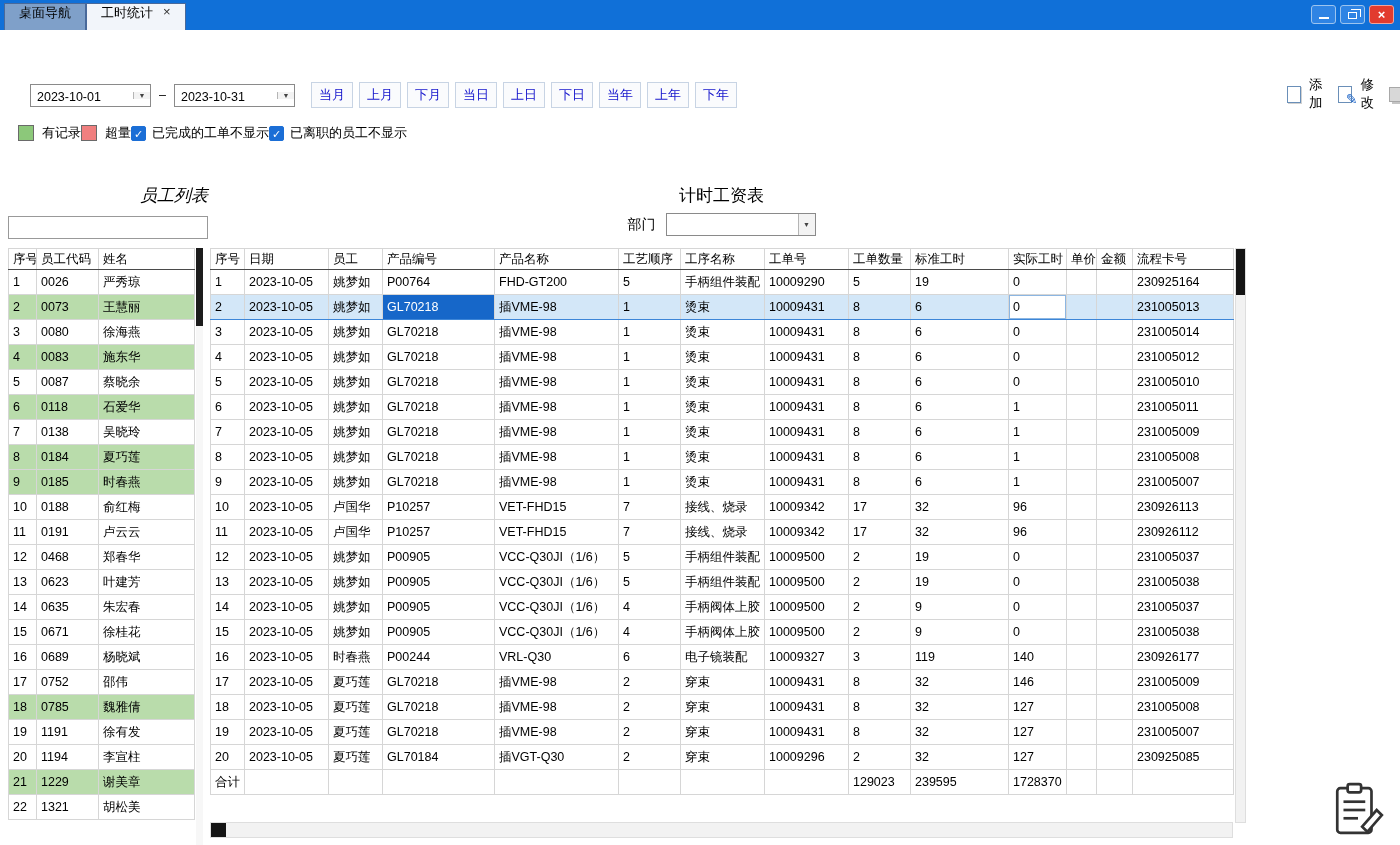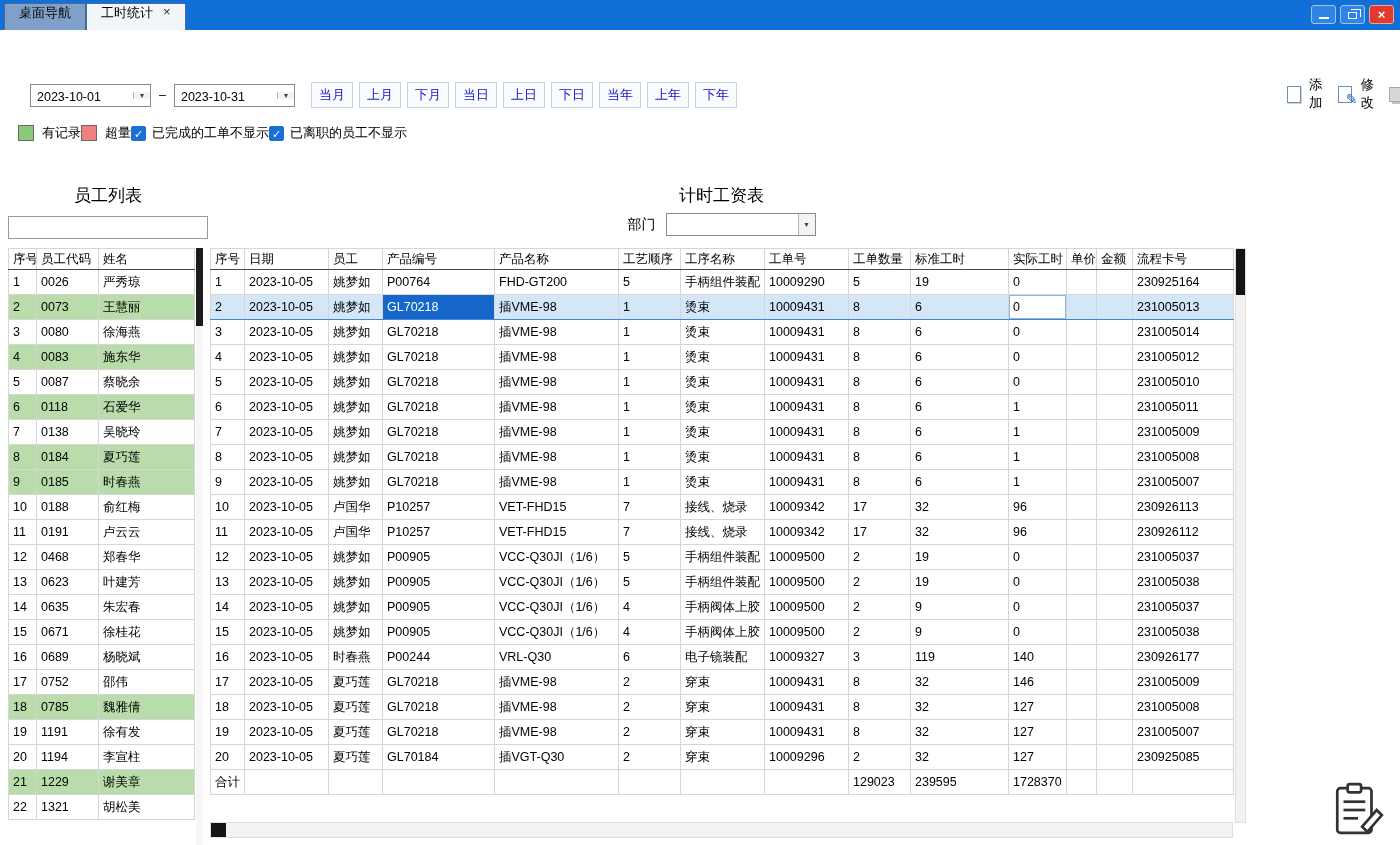--- a/index.html
+++ b/index.html
@@ -34,21 +34,21 @@
   .filter-row { position:absolute; top:94px; left:18px; display:flex; align-items:flex-start; }
   .legend-item { display:flex; align-items:center; gap:8px; font-size:13px; }
   .legend-item + .legend-item { }
   .swatch { width:16px; height:16px; border:1px solid #6a6a6a; display:inline-block; }
   .chk { display:flex; align-items:center; cursor:pointer; font-size:13px; }
   .chk:nth-of-type(3) { margin-left:250px; }
   .chk:nth-of-type(4) { margin-left:36px; }
   .chkbox { width:15px; height:15px; background:#1b6ed6; border:1px solid #1b6ed6; border-radius:2px; color:#fff; font-size:11px; line-height:14px; text-align:center; margin-right:6px; }
 
   
-  .emp-title { position:absolute; top:154px; left:8px; width:200px; text-align:center; font-size:17px; }
+  .emp-title { position:absolute; top:154px; left:8px; width:200px; text-align:right; font-size:17px;font-style:italic; }
   .emp-filter { position:absolute; top:186px; left:8px; width:200px; height:23px; border:1px solid #999; font-size:13px; padding:0 4px; }
   .wage-title { position:absolute; top:154px; left:210px; width:1023px; text-align:center; font-size:17px; }
   .dept-row { position:absolute; top:183px; left:210px; width:1023px; display:flex; justify-content:center; align-items:center; gap:10px; font-size:14px; }
   .dept-combo { display:flex; width:150px; height:23px; border:1px solid #8a8a8a; background:#fff; cursor:pointer; }
   .dept-val { flex:1; }
 
   
   table { border-collapse:collapse; table-layout:fixed; font-size:12.5px; background:#fff;border-radius:15px; }
   th, td { border:1px solid #d6d6d6; height:25px; padding:0 4px; overflow:hidden; white-space:nowrap; text-align:left; font-weight:normal; }
   thead th { height:21px; border-bottom:1px solid #4a4a4a; background:#fff; }

